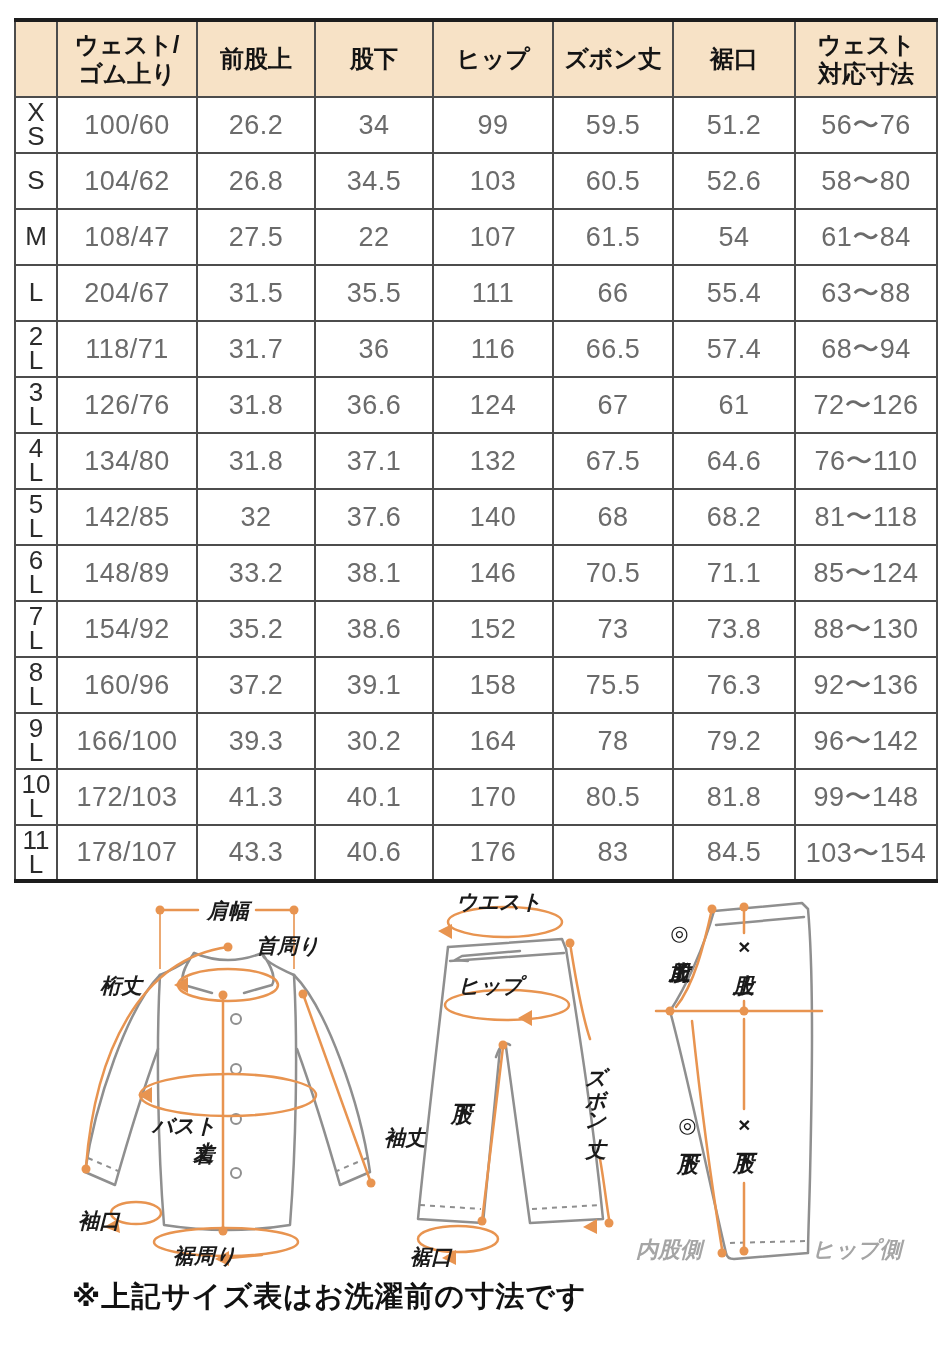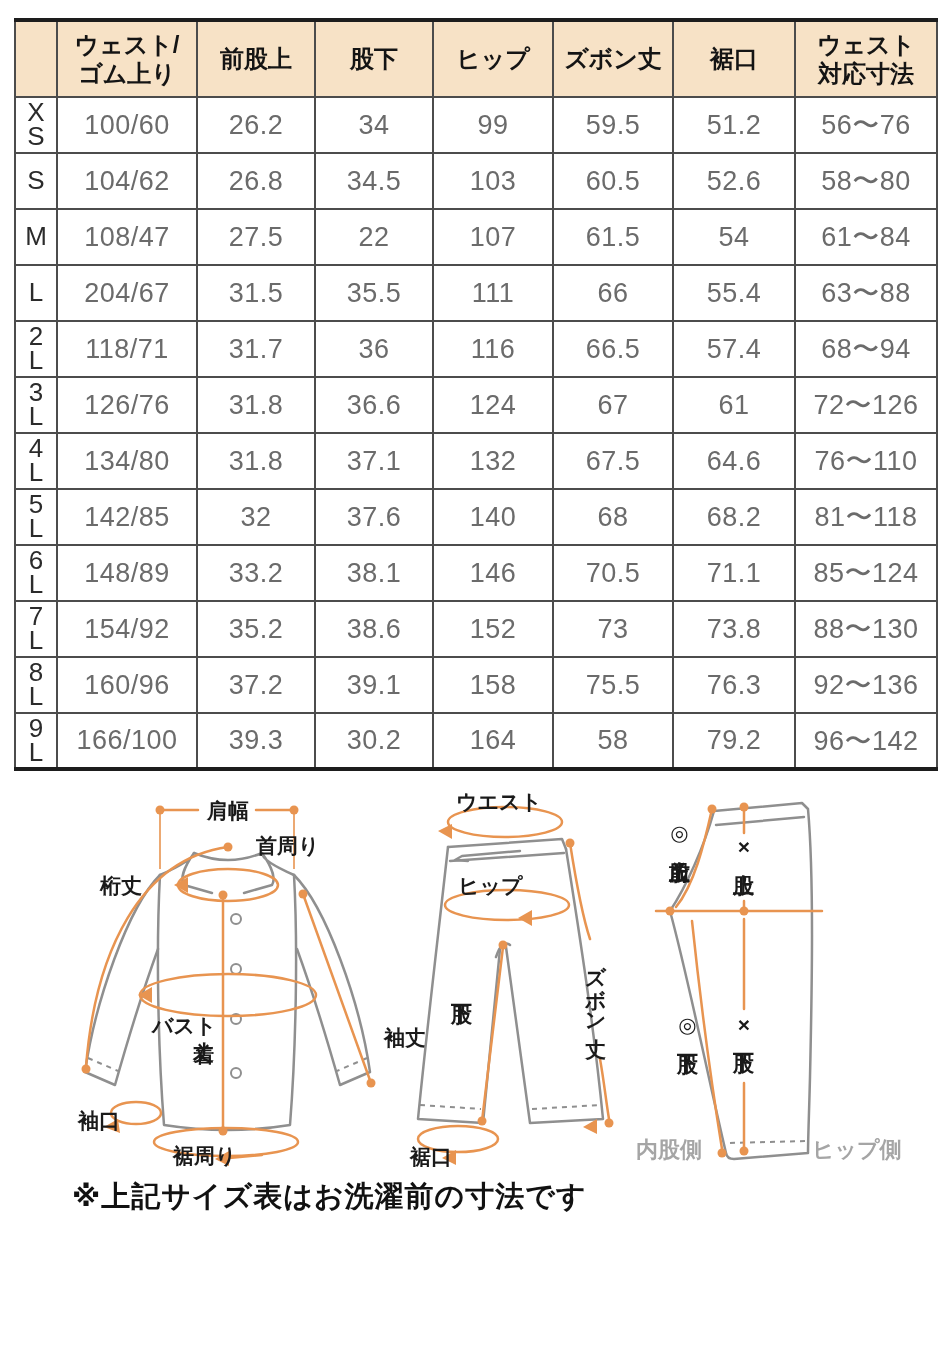--- a/index.html
+++ b/index.html
@@ -19,21 +19,21 @@
   .size-table thead th{
     background:#f7e2c6;color:#141414;font-weight:bold;font-size:24px;
     height:74px;line-height:1.22;white-space:pre-line;
   }
   .size-table tbody tr{height:56px;}
   .size-table tbody th{font-weight:normal;color:#2b2b2b;font-size:26px;line-height:0.92;}
   .size-table tbody td{color:#6b6b6b;font-size:27px;letter-spacing:0.5px;}
   col.c0{width:42px}col.c1{width:140px}col.c2{width:118px}col.c3{width:118px}
   col.c4{width:120px}col.c5{width:120px}col.c6{width:122px}col.c7{width:142px}
   
-  .diagrams{margin-top:16px;}
+  .diagrams{margin-top:4px;font-style:italic;}
   svg text{font-family:"Liberation Sans","DejaVu Sans",sans-serif;}
   .dlabel{font-size:21px;font-weight:bold;fill:#1a1a1a;}
   .glabel{font-size:22px;font-weight:bold;fill:#a5a5a5;}
   .vtext{writing-mode:vertical-rl;text-orientation:upright;}
   .gline{stroke:#8f8f8f;stroke-width:2.5;fill:none;stroke-linecap:round;stroke-linejoin:round;}
   .gdash{stroke:#8f8f8f;stroke-width:2;fill:none;stroke-dasharray:5 5;}
   .oline{stroke:#e89450;stroke-width:2.5;fill:none;stroke-linecap:round;}
   .othin{stroke:#e89450;stroke-width:1.6;fill:none;}
   .odot{fill:#e89450;stroke:none;}
   .oarrow{fill:#e89450;stroke:none;}
@@ -179,23 +179,43 @@
         <td>75.5</td>
         <td>76.3</td>
         <td>92〜136</td>
       </tr>
       <tr>
         <th>9<br>L</th>
         <td>166/100</td>
         <td>39.3</td>
         <td>30.2</td>
         <td>164</td>
-        <td>58</td>
+        <td>78</td>
         <td>79.2</td>
         <td>96〜142</td>
+      </tr>
+      <tr>
+        <th>10<br>L</th>
+        <td>172/103</td>
+        <td>41.3</td>
+        <td>40.1</td>
+        <td>170</td>
+        <td>80.5</td>
+        <td>81.8</td>
+        <td>99〜148</td>
+      </tr>
+      <tr>
+        <th>11<br>L</th>
+        <td>178/107</td>
+        <td>43.3</td>
+        <td>40.6</td>
+        <td>176</td>
+        <td>83</td>
+        <td>84.5</td>
+        <td>103〜154</td>
       </tr>
     </tbody>
 </table>
 
 <div class="diagrams">
 <svg width="940" height="380" viewBox="0 0 940 380">
 
   <g>
 
     <path class="gline" d="M160,88 C128,120 95,215 85,285 L115,298 C130,245 146,195 158,162"></path>

